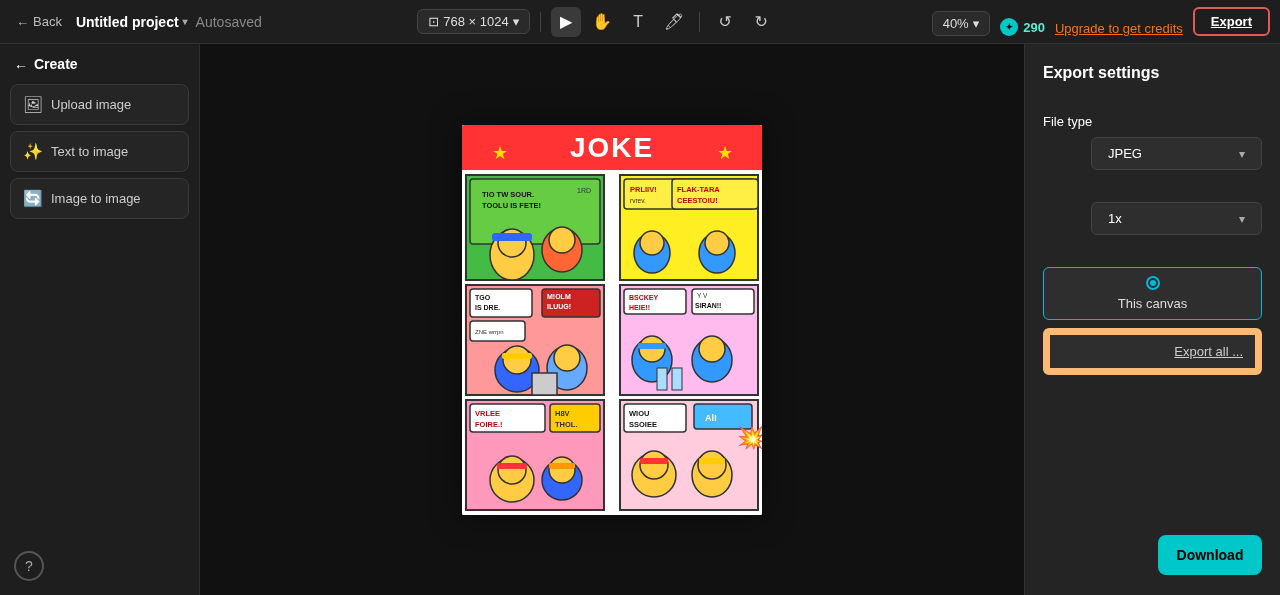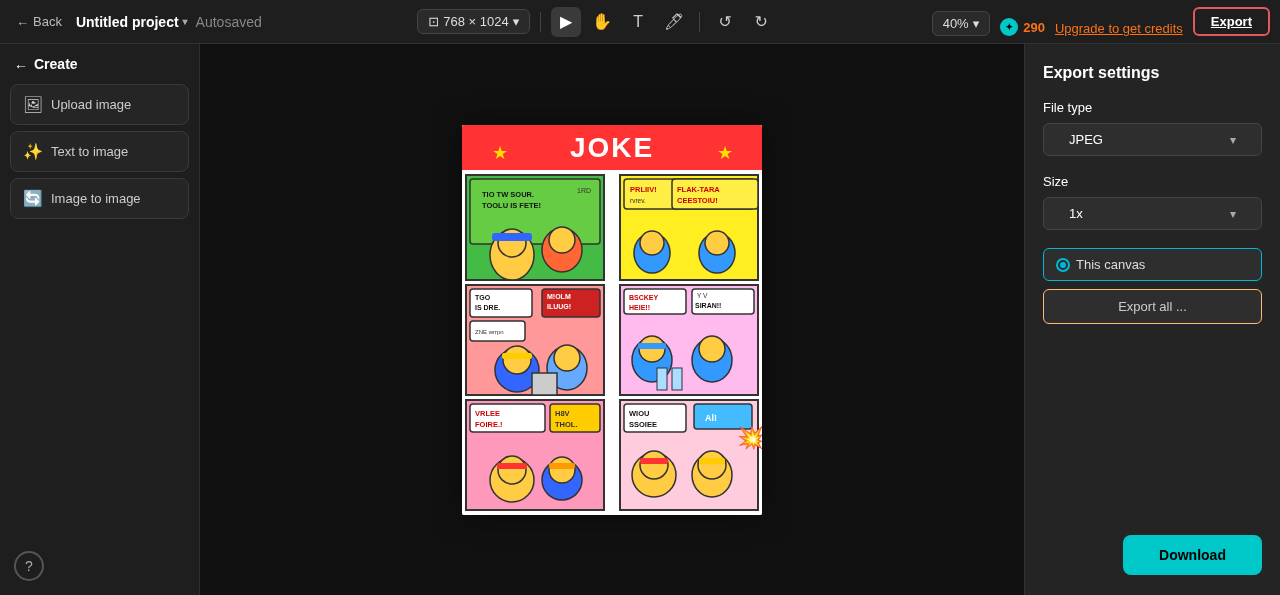--- a/index.html
+++ b/index.html
@@ -119,21 +119,21 @@
       height: 18px;
       background: #00c8c8;
       border-radius: 50%;
       display: flex;
       align-items: center;
       justify-content: center;
       font-size: 9px;
       color: #000;
       font-weight: bold;
     }
-    .credits-num { color: #f97316; font-weight: 600; }
+    .credits-num { color: #5eead4; font-weight: 600; }
     .upgrade-link {
       color: #f97316;
       font-size: 13px;
       cursor: pointer;
       text-decoration: underline;
     }
     .export-btn {
       background: transparent;
       border: 2px solid #e05a5a;
       color: #fff;
@@ -227,48 +227,49 @@
     }
 
     
     .export-panel {
       width: 256px;
       background: #242424;
       border-left: 1px solid #333;
       padding: 20px 18px;
       display: flex;
       flex-direction: column;
-      gap: 18px;
+      gap: 32px;
       flex-shrink: 0;
     }
     .panel-title {
       font-size: 16px;
       font-weight: 600;
       color: #fff;
     }
     .form-group {
       display: flex;
       flex-direction: column;
       gap: 8px;
     }
     .form-label {
       font-size: 13px;
       color: #ffffff;
     }
     .select-field {
       background: #2e2e2e;
       border: 1px solid #444;
       border-radius: 6px;
-      padding: 8px 25px;
+      padding: 8px 16px;
       font-size: 13px;
       color: #fff;
       display: flex;
       align-items: center;
       justify-content: space-between;
       cursor: pointer;
+      margin-left: 48px;
     }
     .select-chevron { color: #aaa; font-size: 12px; }
     .radio-group {
       display: flex;
       flex-direction: column;
       gap: 8px;
     }
     .radio-row {
       display: flex;
       align-items: center;
@@ -280,21 +281,21 @@
       gap: 6px;
       padding: 8px 12px;
       background: #2e2e2e;
       border: 1px solid #444;
       border-radius: 6px;
       flex: 1;
       cursor: pointer;
       font-size: 13px;
       color: #ddd;
     }
-    .radio-option.active { border-color: #00b8d9; }
+    .radio-option.active { border-color: #00b8d9; flex-direction: column; }
     .radio-circle {
       width: 14px;
       height: 14px;
       border-radius: 50%;
       border: 2px solid #00b8d9;
       display: flex;
       align-items: center;
       justify-content: center;
       flex-shrink: 0;
     }
@@ -305,40 +306,41 @@
       border-radius: 50%;
       background: #00b8d9;
     }
     .radio-option.disabled {
       opacity: 0.5;
       cursor: not-allowed;
     }
     .radio-circle.empty { border-color: #555; }
     .export-all-btn {
       background: #2e2e2e;
-      border: 1px solid #fdba74;
+      border: 7px solid #fdba74;
       border-radius: 6px;
       padding: 9px 12px;
       font-size: 13px;
       color: #ccc;
       cursor: pointer;
-      text-align: center;
+      text-align: right;
+      text-decoration: underline;
     }
     .download-btn {
       background: #00c8c8;
       border: none;
       border-radius: 8px;
       padding: 12px;
       font-size: 14px;
       font-weight: 600;
       color: #000;
       cursor: pointer;
       text-align: center;
       align-self: flex-end;
-      width: 139px;
+      width: 104px;
     }
     .panel-bottom {
       margin-top: auto;
       display: flex;
       justify-content: flex-end;
     }
   </style>
 </head>
 <body>
 
@@ -537,21 +539,20 @@
 
     <div class="form-group">
       <div class="form-label">File type</div>
       <div class="select-field">
         <span>JPEG</span>
         <span class="select-chevron">▾</span>
       </div>
     </div>
 
     <div class="form-group">
-      <div class="form-label">Size</div>
       <div class="select-field">
         <span>1x</span>
         <span class="select-chevron">▾</span>
       </div>
     </div>
 
     <div class="form-group">
       <div class="radio-group">
         <div class="radio-row">
           <div class="radio-option active">

